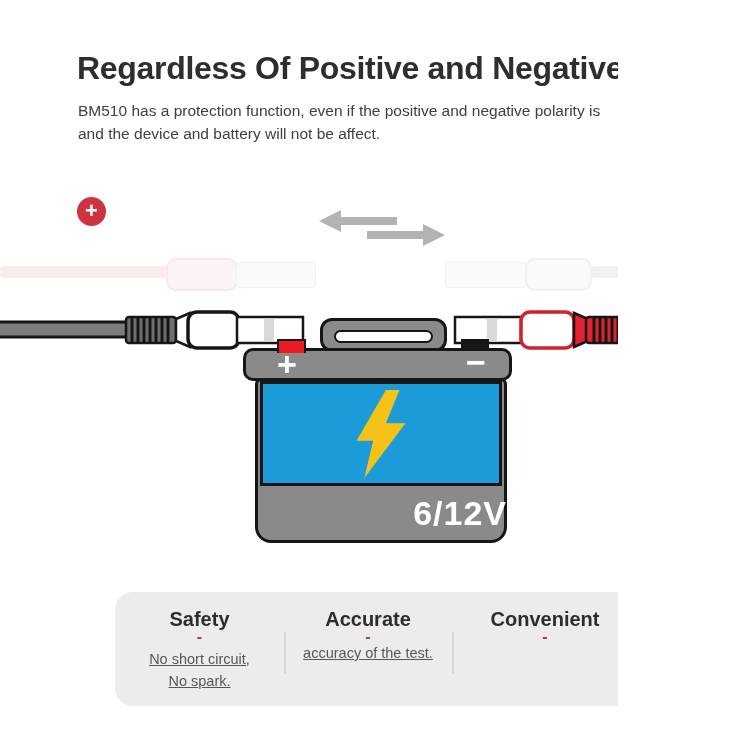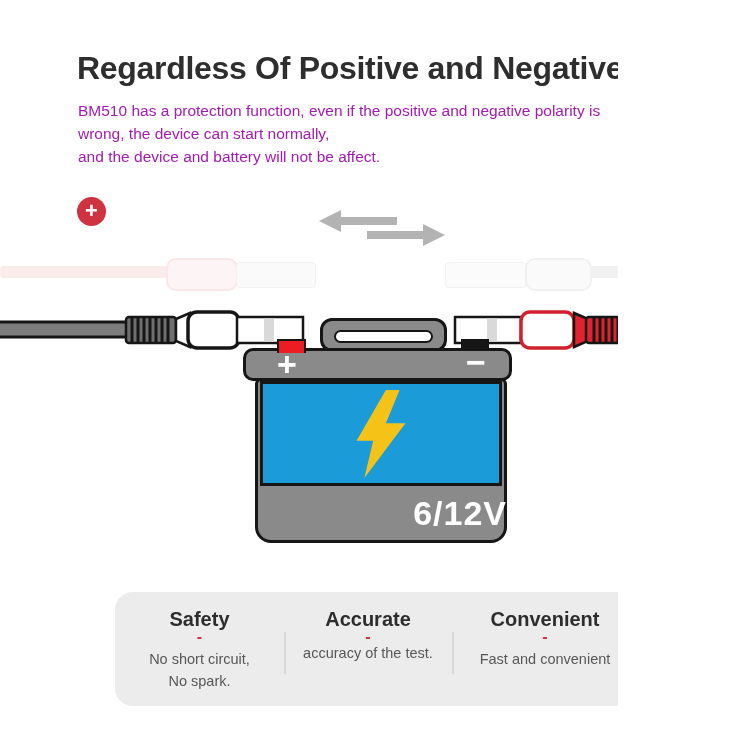--- a/index.html
+++ b/index.html
@@ -7,21 +7,21 @@
     position:relative;width:618px;height:750px;overflow:hidden;background:#ffffff;
     font-family:"Liberation Sans", sans-serif;
   }
   .abs{position:absolute;}
 
   
   .page-title{
     left:77px;top:50px;width:640px;
     font-size:32px;font-weight:bold;color:#2e2e2e;letter-spacing:-0.3px;line-height:36px;
   }
-  .subtitle{left:78px;top:99px;width:600px;font-size:15.5px;color:#a21caf;line-height:23px;}
+  .subtitle{left:78px;top:99px;width:600px;font-size:15.5px;color:#404040;line-height:23px;}
 
   
   .plus-badge{
     left:77px;top:197px;width:29px;height:29px;border-radius:50%;background:#cf3340;
     color:#fff;font-size:22px;font-weight:bold;display:flex;align-items:center;justify-content:center;
     line-height:1;padding-bottom:1px;box-sizing:border-box;
   }
 
   
   .swap-arrows{left:315px;top:203px;width:135px;height:50px;}
@@ -53,35 +53,34 @@
   .bat-voltage{left:255px;top:494px;width:252px;text-align:right;color:#ffffff;font-weight:bold;font-size:34px;z-index:3;letter-spacing:1px;}
 
   
   .features{
     left:115px;top:592px;width:523px;height:114px;background:#ececec;border-radius:18px;
     display:grid;grid-template-columns:169px 168px 186px;box-sizing:border-box;padding-top:16px;z-index:1;
   }
   .feature{text-align:center;}
   .feature-title{font-size:20px;font-weight:bold;color:#2d2d2d;}
   .feature-dash{color:#cf3340;font-weight:bold;font-size:16px;line-height:11px;}
-  .feature-line{font-size:14.5px;color:#575757;line-height:22px;}
+  .feature-line{font-size:14.5px;color:#575757;line-height:22px;text-decoration:underline;}
   .feature-line.first{margin-top:6px;}
   .feat-divider{width:2px;height:42px;background:#d8d8d8;top:632px;z-index:2;}
   .feat-divider.d1{left:284px;}
   .feat-divider.d2{left:452px;}
 </style>
 </head>
 <body>
 
 <div id="canvas">
 
   <div class="abs page-title">Regardless Of Positive and Negative</div>
   <div class="abs subtitle">
     <div>BM510 has a protection function, even if the positive and negative polarity is</div>
-    <div>wrong, the device can start normally,</div>
     <div>and the device and battery will not be affect.</div>
   </div>
 
   <div class="abs plus-badge">
     <span>+</span>
   </div>
 
   <svg class="abs swap-arrows" viewBox="0 0 135 50">
     <polygon points="4,18 26,7 26,14 82,14 82,22 26,22 26,29" fill="#b3b3b3"></polygon>
     <polygon points="130,32 108,21 108,28 52,28 52,36 108,36 108,43" fill="#b3b3b3"></polygon>
@@ -138,19 +137,18 @@
       <div class="feature-line">No spark.</div>
     </div>
     <div class="feature">
       <div class="feature-title">Accurate</div>
       <div class="feature-dash">-</div>
       <div class="feature-line">accuracy of the test.</div>
     </div>
     <div class="feature">
       <div class="feature-title">Convenient</div>
       <div class="feature-dash">-</div>
-      <div class="feature-line first">Fast and convenient</div>
     </div>
   </div>
   <div class="abs feat-divider d1"></div>
   <div class="abs feat-divider d2"></div>
 
 </div>
 
 </body></html>

